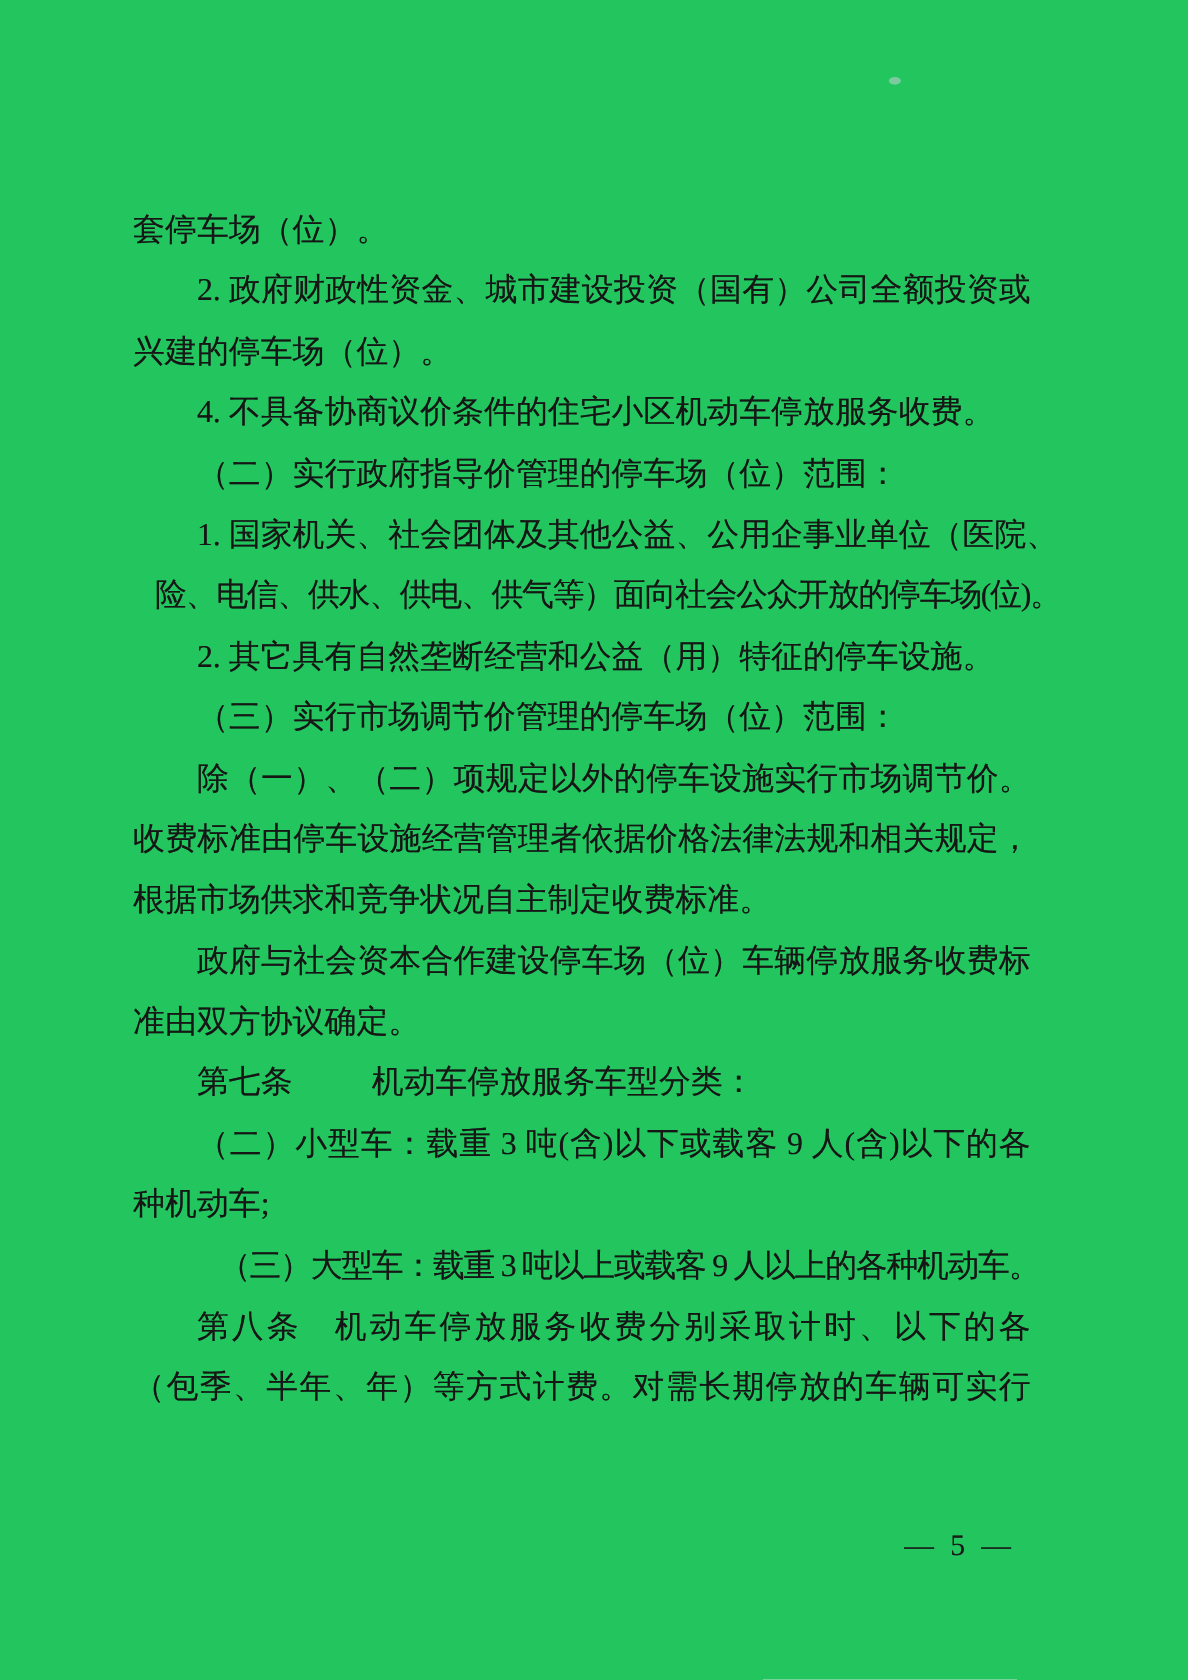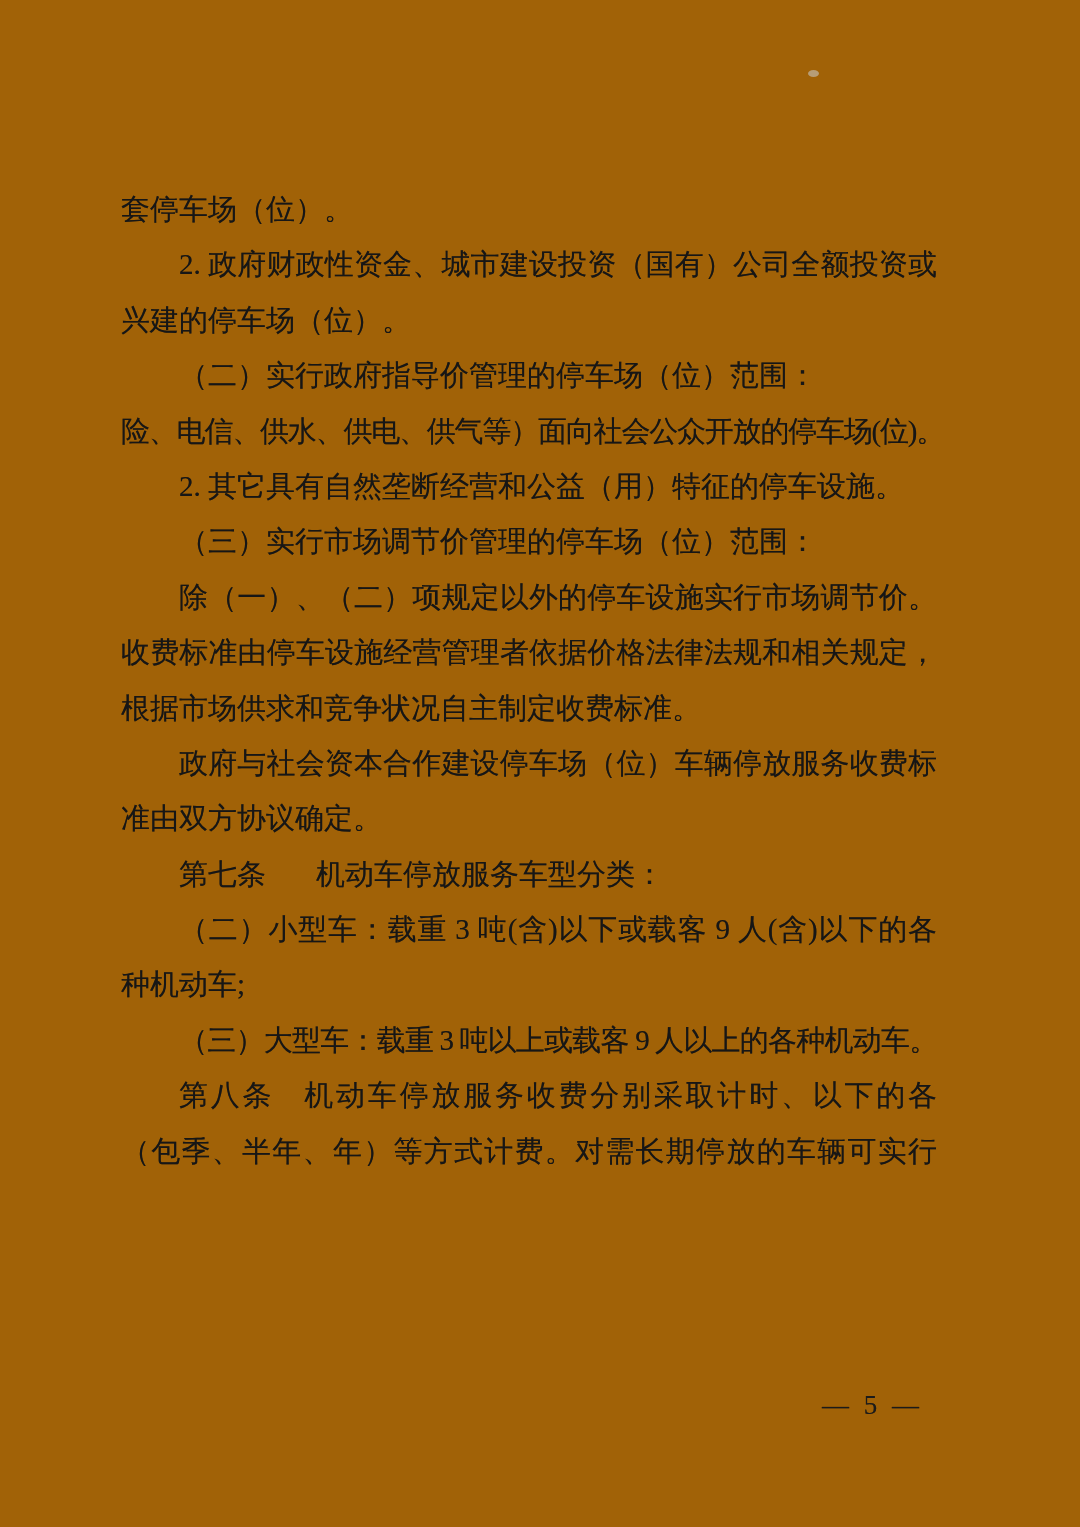--- a/index.html
+++ b/index.html
@@ -1,41 +1,41 @@
 <!DOCTYPE html>
 <html><head>
 <meta charset="utf-8">
 <style>
   html,body{margin:0;padding:0;background:#e8e8e8;}
   .page{
     position:relative;
     width:1080px;height:1527px;
     margin:0 auto;
-    background:#a16207;
+    background:#22c55e;
     overflow:hidden;
     font-family:"Liberation Serif","DejaVu Serif",serif;
     color:#161616;
   }
   .content{
     position:absolute;
     left:121px;top:182px;width:816px;
   }
   .line{
     height:55.4px;
     line-height:55.4px;
     font-size:29px;
     white-space:nowrap;
     text-shadow:0 0 0.5px rgba(20,20,20,.55);
   }
   .ind{text-indent:58px;}
   .j{text-align:justify;text-align-last:justify;}
-  .t1{letter-spacing:-1.2px;}
+  .t1{letter-spacing:-1.2px;margin-left:20px;}
   .b{font-weight:normal;}
   .g1{margin-left:30px;}
-  .g2{margin-left:50px;}
+  .g2{margin-left:72px;}
   .pagenum{
     position:absolute;
     top:1390px;left:822px;
     font-size:27px;
     letter-spacing:4px;
     color:#1b1b1b;
     text-shadow:0 0 0.5px rgba(20,20,20,.5);
   }
   .speck{
     position:absolute;
@@ -49,21 +49,23 @@
 </head>
 <body>
 
 <div class="page">
   <div class="speck"></div>
 
   <div class="content">
     <div class="line">套停车场（位）。</div>
     <div class="line ind j">2. 政府财政性资金、城市建设投资（国有）公司全额投资或</div>
     <div class="line">兴建的停车场（位）。</div>
+    <div class="line ind">4. 不具备协商议价条件的住宅小区机动车停放服务收费。</div>
     <div class="line ind">（二）实行政府指导价管理的停车场（位）范围：</div>
+    <div class="line ind j">1. 国家机关、社会团体及其他公益、公用企事业单位（医院、</div>
     <div class="line j t1">险、电信、供水、供电、供气等）面向社会公众开放的停车场(位)。</div>
     <div class="line ind">2. 其它具有自然垄断经营和公益（用）特征的停车设施。</div>
     <div class="line ind">（三）实行市场调节价管理的停车场（位）范围：</div>
     <div class="line ind j">除（一）、（二）项规定以外的停车设施实行市场调节价。</div>
     <div class="line j">收费标准由停车设施经营管理者依据价格法律法规和相关规定，</div>
     <div class="line">根据市场供求和竞争状况自主制定收费标准。</div>
     <div class="line ind j">政府与社会资本合作建设停车场（位）车辆停放服务收费标</div>
     <div class="line">准由双方协议确定。</div>
 
     <div class="line ind">

